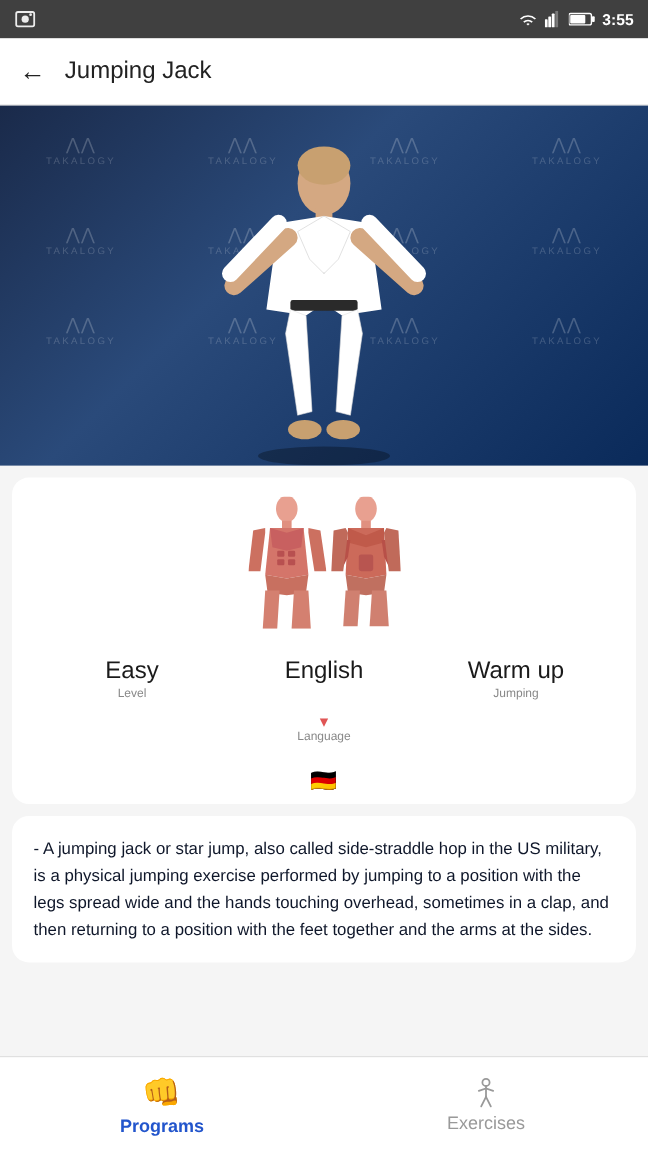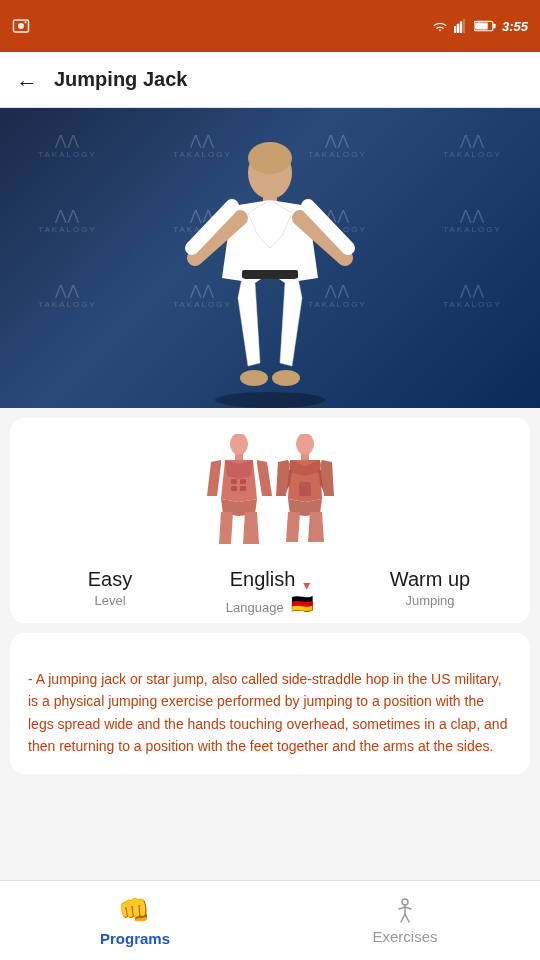--- a/index.html
+++ b/index.html
@@ -9,27 +9,26 @@
       height: 960px;
       font-family: -apple-system, BlinkMacSystemFont, 'Helvetica Neue', Arial, sans-serif;
       background: #f0f0f0;
       overflow: hidden;
       position: relative;
     }
 
     
     .status-bar {
       width: 100%;
-      height: 52px;
-      background: #c2410c;
+      height: 32px;
+      background: #404040;
       display: flex;
       align-items: center;
       justify-content: space-between;
       padding: 0 12px;
-      font-style: italic;
     }
     .status-bar-left {
       display: flex;
       align-items: center;
     }
     .status-bar-right {
       display: flex;
       align-items: center;
       gap: 6px;
       color: white;
@@ -48,21 +47,21 @@
       border-bottom: 1px solid #e0e0e0;
     }
     .back-btn {
       font-size: 22px;
       color: #222;
       margin-right: 16px;
       cursor: pointer;
     }
     .header-title {
       font-size: 20px;
-      font-weight: 700;
+      font-weight: 400;
       color: #222;
     }
 
     
     .hero {
       width: 100%;
       height: 300px;
       background: linear-gradient(135deg, #1a2a4a 0%, #2a4a7a 40%, #1a3a6a 70%, #0a2a5a 100%);
       position: relative;
       overflow: hidden;
@@ -112,37 +111,37 @@
       align-items: center;
       flex: 1;
     }
     .stat-value {
       font-size: 20px;
       font-weight: 400;
       color: #1a1a1a;
       margin-bottom: 2px;
     }
     .stat-label {
-      font-size: 13px;
+      font-size: 10px;
       color: #888;
     }
     .language-row {
       display: flex;
-      align-items: flex-end;
-      gap: 8px;
+      align-items: center;
+      gap: 20px;
+      flex-direction: column;
     }
     .dropdown-arrow {
       color: #e05555;
       font-size: 12px;
     }
     .description-text {
       font-size: 14px;
-      color: #c2410c;
+      color: #0f172a;
       line-height: 1.6;
-      margin-top: 19px;
     }
 
     
     .bottom-nav {
       position: absolute;
       bottom: 0;
       width: 100%;
       height: 80px;
       background: white;
       border-top: 1px solid #e0e0e0;

